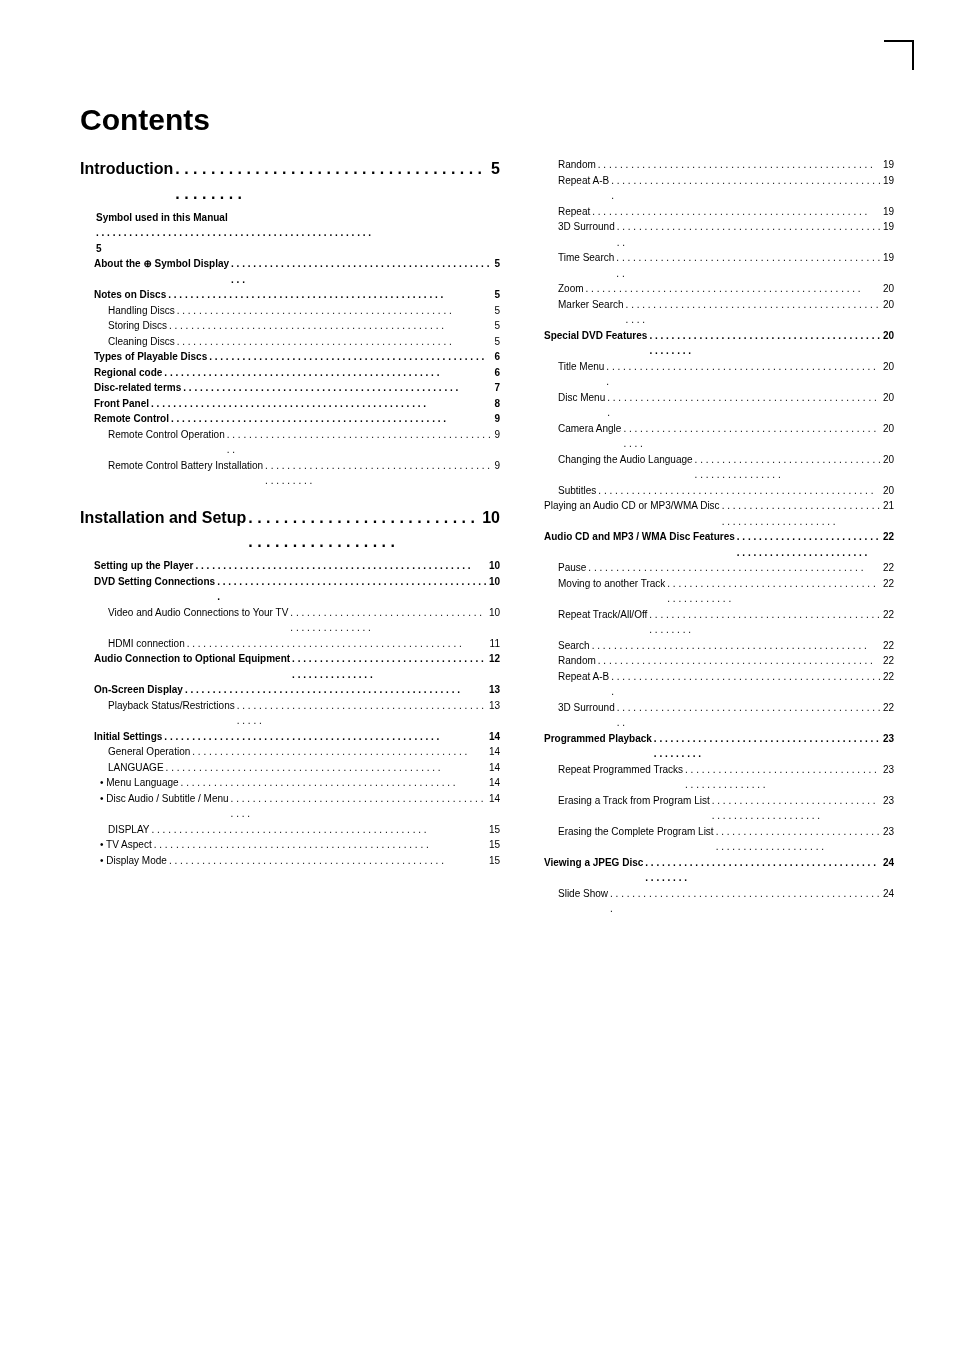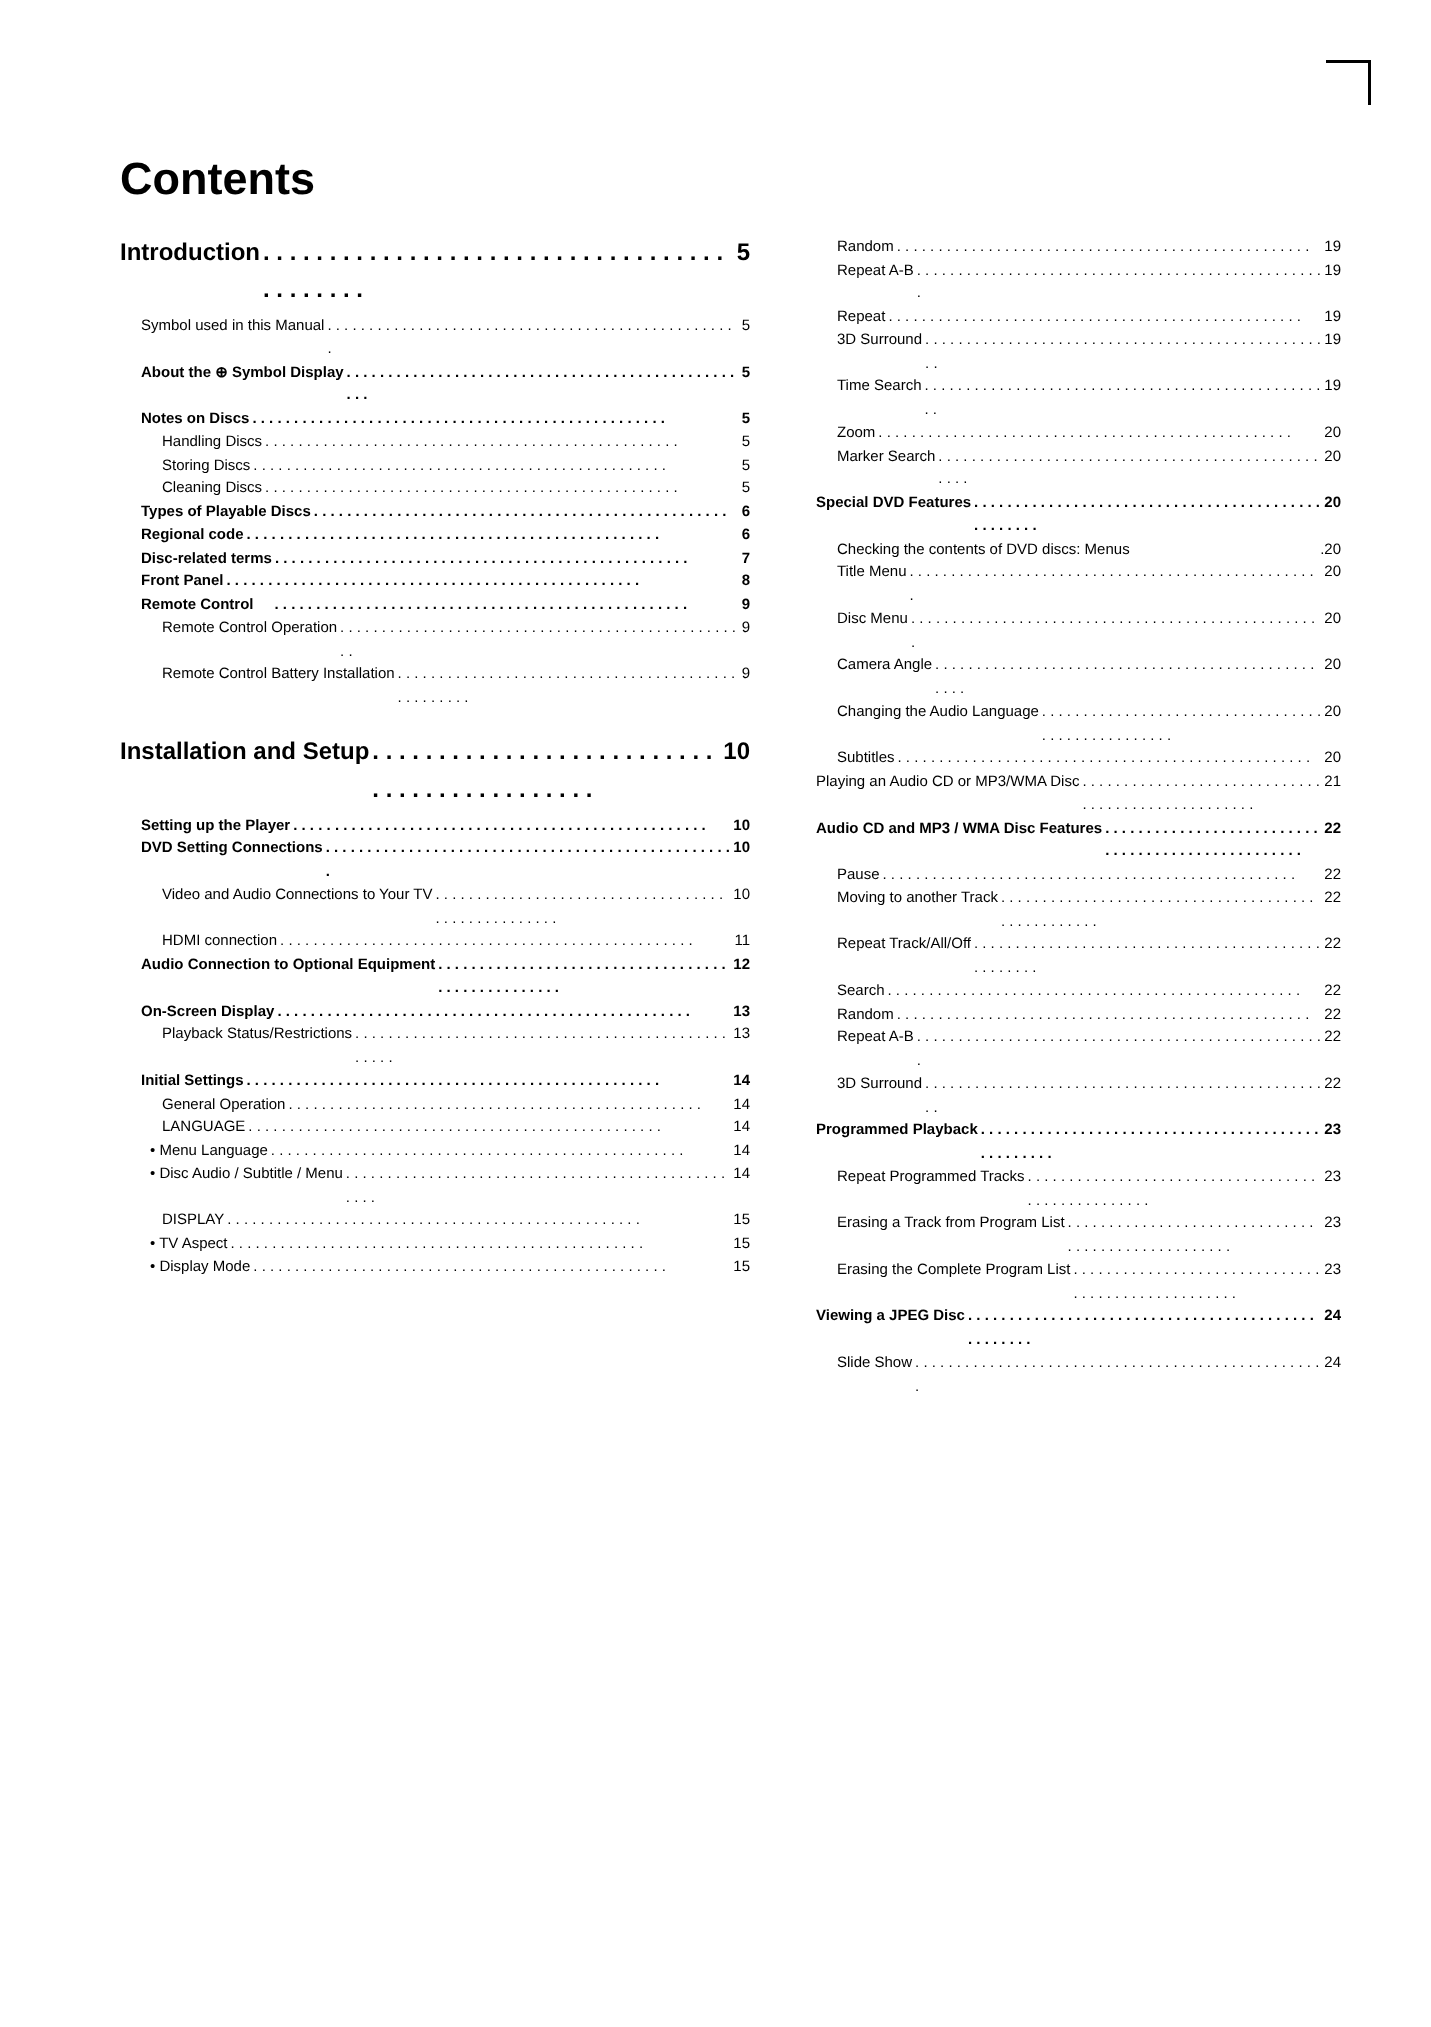--- a/index.html
+++ b/index.html
@@ -74,21 +74,21 @@
 
   <h1 class="contents-title">Contents</h1>
 
   <div class="two-col">
     <div class="col-left" id="left-col">
         <div class="toc-line bold-entry" style="font-weight: bold; font-size: 16px; margin-top: 0px; margin-bottom: 3px;">
           <span class="toc-text">Introduction</span>
           <span class="toc-dots" style="overflow: hidden;">. . . . . . . . . . . . . . . . . . . . . . . . . . . . . . . . . . . . . . . . . . . </span>
           <span class="toc-page">5</span>
         </div>
-        <div class="toc-line indent1" style="font-weight: normal;">
+        <div class="toc-line indent1" style="font-weight: bold; flex-direction: column;">
           <span class="toc-text">Symbol used in this Manual</span>
           <span class="toc-dots" style="border-bottom: none; display: inline-block; overflow: hidden; vertical-align: bottom;">. . . . . . . . . . . . . . . . . . . . . . . . . . . . . . . . . . . . . . . . . . . . . . . . . . </span>
           <span class="toc-page">5</span>
         </div>
         <div class="toc-line indent1" style="font-weight: bold;">
           <span class="toc-text">About the ⊕ Symbol  Display</span>
           <span class="toc-dots" style="border-bottom: none; display: inline-block; overflow: hidden; vertical-align: bottom;">. . . . . . . . . . . . . . . . . . . . . . . . . . . . . . . . . . . . . . . . . . . . . . . . . . </span>
           <span class="toc-page">5</span>
         </div>
         <div class="toc-line indent1" style="font-weight: bold; align-items: center;">
@@ -124,21 +124,21 @@
         <div class="toc-line indent1" style="font-weight: bold;">
           <span class="toc-text">Disc-related terms</span>
           <span class="toc-dots" style="border-bottom: none; display: inline-block; overflow: hidden; vertical-align: bottom;">. . . . . . . . . . . . . . . . . . . . . . . . . . . . . . . . . . . . . . . . . . . . . . . . . . </span>
           <span class="toc-page">7</span>
         </div>
         <div class="toc-line indent1" style="font-weight: bold;">
           <span class="toc-text">Front Panel</span>
           <span class="toc-dots" style="border-bottom: none; display: inline-block; overflow: hidden; vertical-align: bottom;">. . . . . . . . . . . . . . . . . . . . . . . . . . . . . . . . . . . . . . . . . . . . . . . . . . </span>
           <span class="toc-page">8</span>
         </div>
-        <div class="toc-line indent1" style="font-weight: bold; gap: 12px;">
+        <div class="toc-line indent1" style="font-weight: bold;">
           <span class="toc-text">Remote Control</span>
           <span class="toc-dots" style="border-bottom: none; display: inline-block; overflow: hidden; vertical-align: bottom;">. . . . . . . . . . . . . . . . . . . . . . . . . . . . . . . . . . . . . . . . . . . . . . . . . . </span>
           <span class="toc-page">9</span>
         </div>
         <div class="toc-line indent2">
           <span class="toc-text">Remote Control Operation</span>
           <span class="toc-dots" style="border-bottom: none; display: inline-block; overflow: hidden; vertical-align: bottom;">. . . . . . . . . . . . . . . . . . . . . . . . . . . . . . . . . . . . . . . . . . . . . . . . . . </span>
           <span class="toc-page">9</span>
         </div>
         <div class="toc-line indent2">
@@ -262,25 +262,20 @@
           <span class="toc-text">Marker Search</span>
           <span class="toc-dots" style="border-bottom: none; display: inline-block; overflow: hidden; vertical-align: bottom;">. . . . . . . . . . . . . . . . . . . . . . . . . . . . . . . . . . . . . . . . . . . . . . . . . . </span>
           <span class="toc-page">20</span>
         </div>
         <div class="toc-line indent1" style="font-weight: bold;">
           <span class="toc-text">Special DVD Features</span>
           <span class="toc-dots" style="border-bottom: none; display: inline-block; overflow: hidden; vertical-align: bottom;">. . . . . . . . . . . . . . . . . . . . . . . . . . . . . . . . . . . . . . . . . . . . . . . . . . </span>
           <span class="toc-page">20</span>
         </div>
         <div class="toc-line indent2">
-          <span class="toc-text">Checking the contents of DVD discs: Menus</span>
-          <span class="toc-dots"> </span>
-          <span class="toc-page">.20</span>
-        </div>
-        <div class="toc-line indent2">
           <span class="toc-text">Title Menu</span>
           <span class="toc-dots" style="border-bottom: none; display: inline-block; overflow: hidden; vertical-align: bottom;">. . . . . . . . . . . . . . . . . . . . . . . . . . . . . . . . . . . . . . . . . . . . . . . . . . </span>
           <span class="toc-page">20</span>
         </div>
         <div class="toc-line indent2">
           <span class="toc-text">Disc Menu</span>
           <span class="toc-dots" style="border-bottom: none; display: inline-block; overflow: hidden; vertical-align: bottom;">. . . . . . . . . . . . . . . . . . . . . . . . . . . . . . . . . . . . . . . . . . . . . . . . . . </span>
           <span class="toc-page">20</span>
         </div>
         <div class="toc-line indent2">

